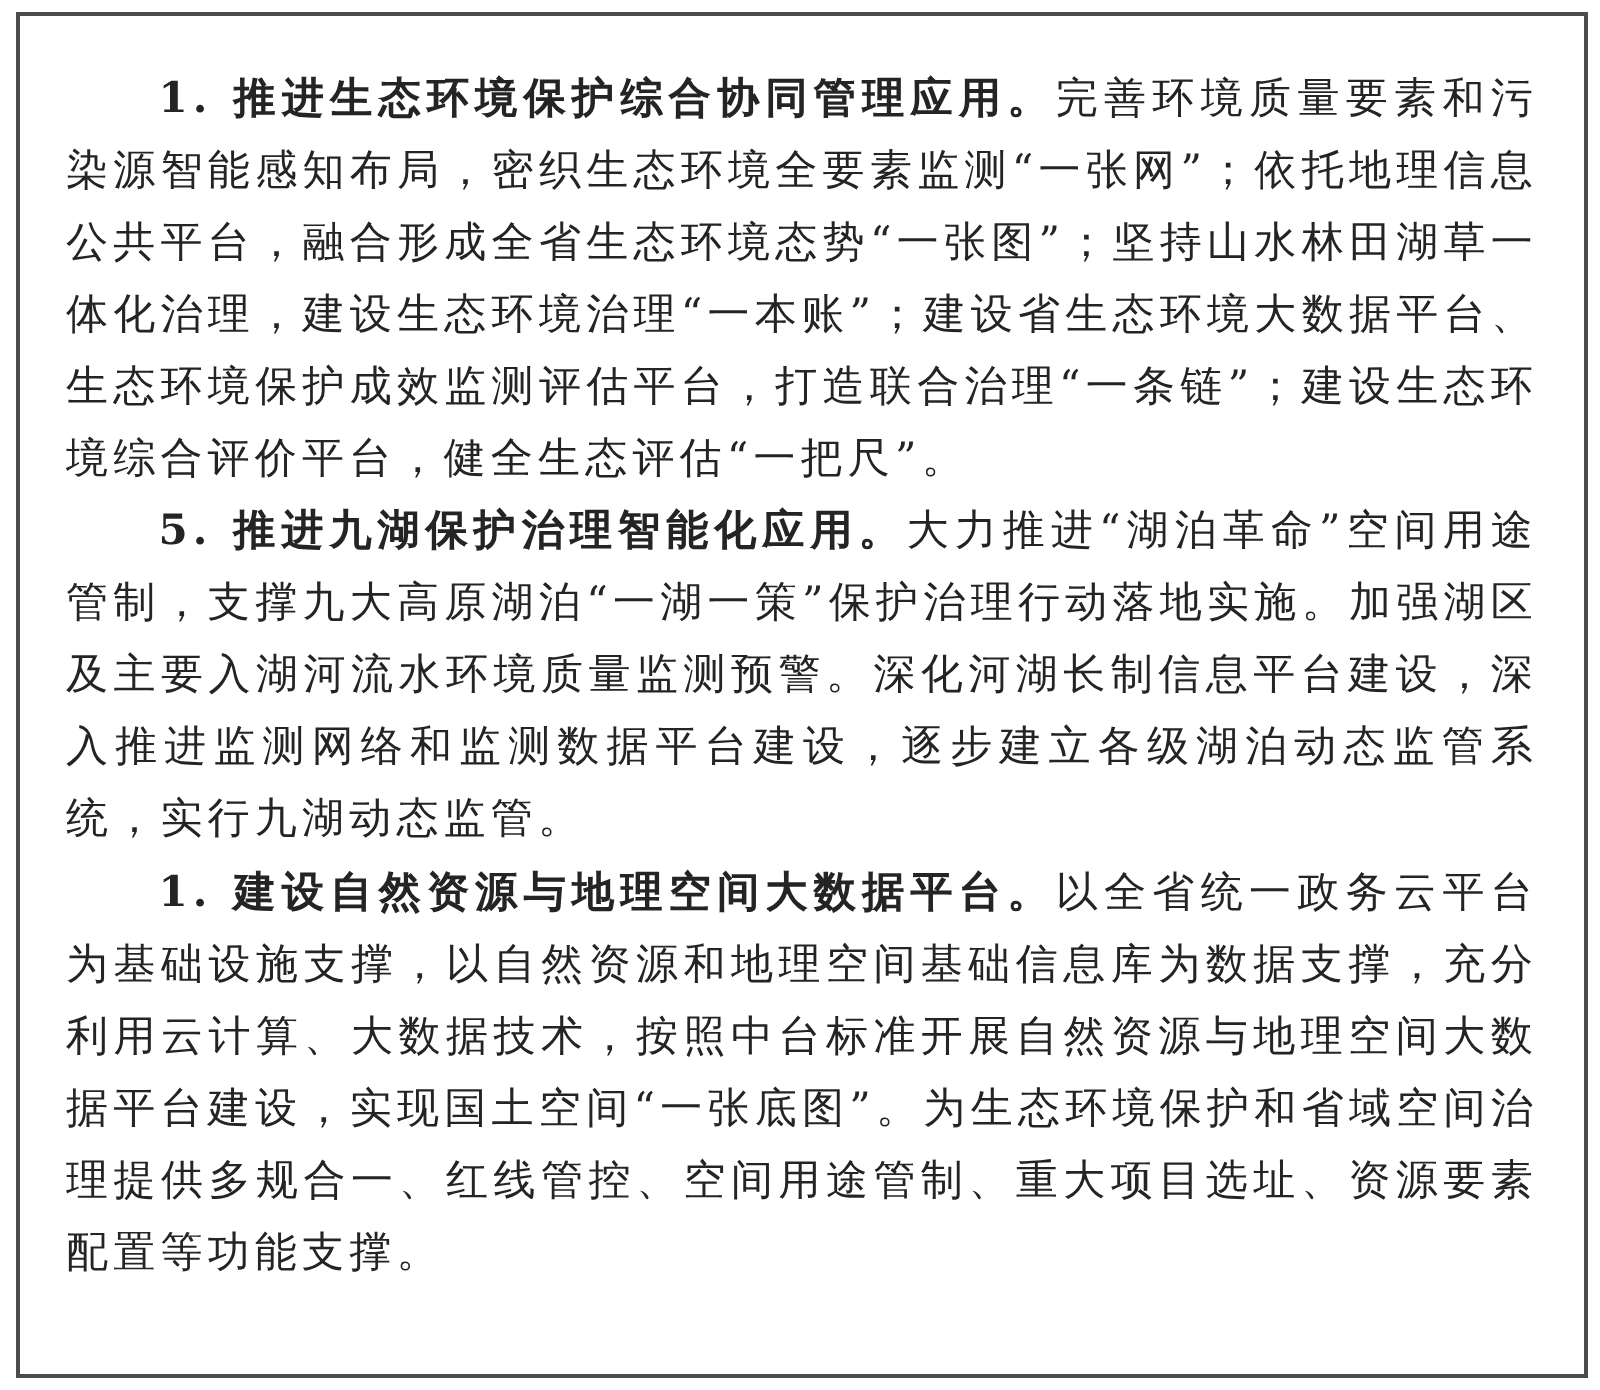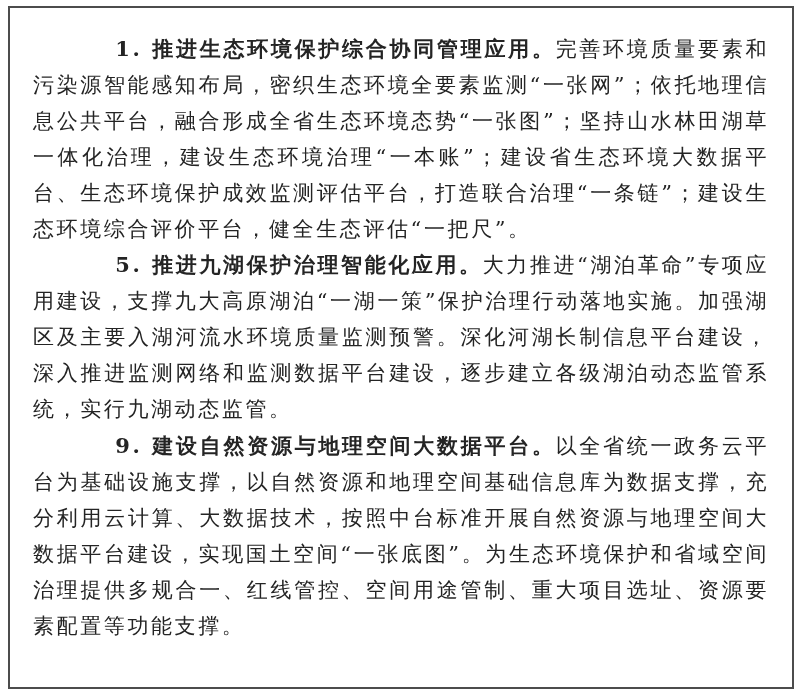--- a/index.html
+++ b/index.html
@@ -45,25 +45,24 @@
     color: #242424;
     text-align: justify;
     text-justify: inter-ideograph;
   }
   .panel-body p {
     margin: 0;
     text-indent: 2.2em;
   }
   .lead {
     font-weight: 700;
-    margin-left: 36px;
   }
 </style>
 </head>
 <body>
 
 <div class="panel">
   <div class="panel-body">
     <p><span class="lead">1. 推进生态环境保护综合协同管理应用。</span><span>完善环境质量要素和污染源智能感知布局，密织生态环境全要素监测“一张网”；依托地理信息公共平台，融合形成全省生态环境态势“一张图”；坚持山水林田湖草一体化治理，建设生态环境治理“一本账”；建设省生态环境大数据平台、生态环境保护成效监测评估平台，打造联合治理“一条链”；建设生态环境综合评价平台，健全生态评估“一把尺”。</span></p>
-    <p><span class="lead">5. 推进九湖保护治理智能化应用。</span><span>大力推进“湖泊革命”专项应用建设，支撑九大高原湖泊“一湖一策”保护治理行动落地实施。加强湖区及主要入湖河流水环境质量监测预警。深化河湖长制信息平台建设，深入推进监测网络和监测数据平台建设，逐步建立各级湖泊动态监管系统，实行九湖动态监管。</span></p>
-    <p><span class="lead">9. 建设自然资源与地理空间大数据平台。</span><span>以全省统一政务云平台为基础设施支撑，以自然资源和地理空间基础信息库为数据支撑，充分利用云计算、大数据技术，按照中台标准开展自然资源与地理空间大数据平台建设，实现国土空间“一张底图”。为生态环境保护和省域空间治理提供多规合一、红线管控、空间用途管制、重大项目选址、资源要素配置等功能支撑。</span></p>
+    <p><span class="lead">5. 推进九湖保护治理智能化应用。</span><span>大力推进“湖泊革命”空间用途管制，支撑九大高原湖泊“一湖一策”保护治理行动落地实施。加强湖区及主要入湖河流水环境质量监测预警。深化河湖长制信息平台建设，深入推进监测网络和监测数据平台建设，逐步建立各级湖泊动态监管系统，实行九湖动态监管。</span></p>
+    <p><span class="lead">1. 建设自然资源与地理空间大数据平台。</span><span>以全省统一政务云平台为基础设施支撑，以自然资源和地理空间基础信息库为数据支撑，充分利用云计算、大数据技术，按照中台标准开展自然资源与地理空间大数据平台建设，实现国土空间“一张底图”。为生态环境保护和省域空间治理提供多规合一、红线管控、空间用途管制、重大项目选址、资源要素配置等功能支撑。</span></p>
   </div>
 </div>
 
 </body></html>

